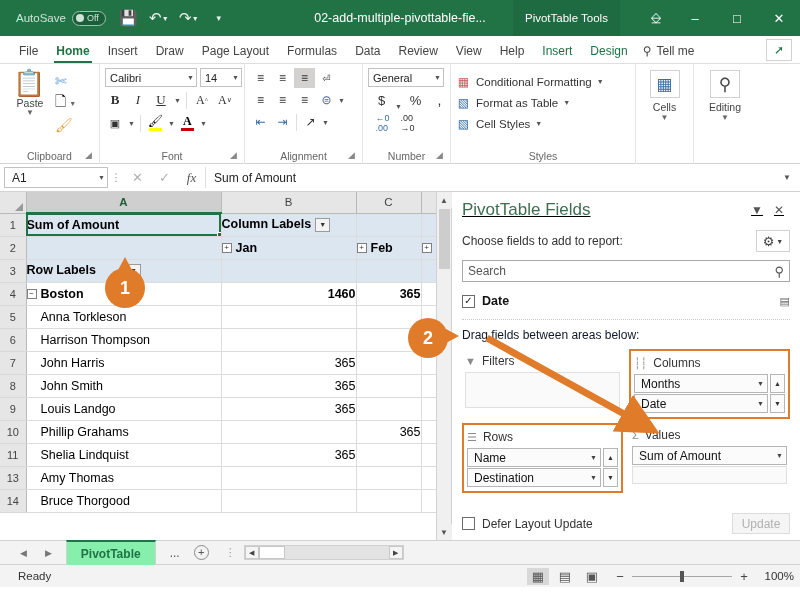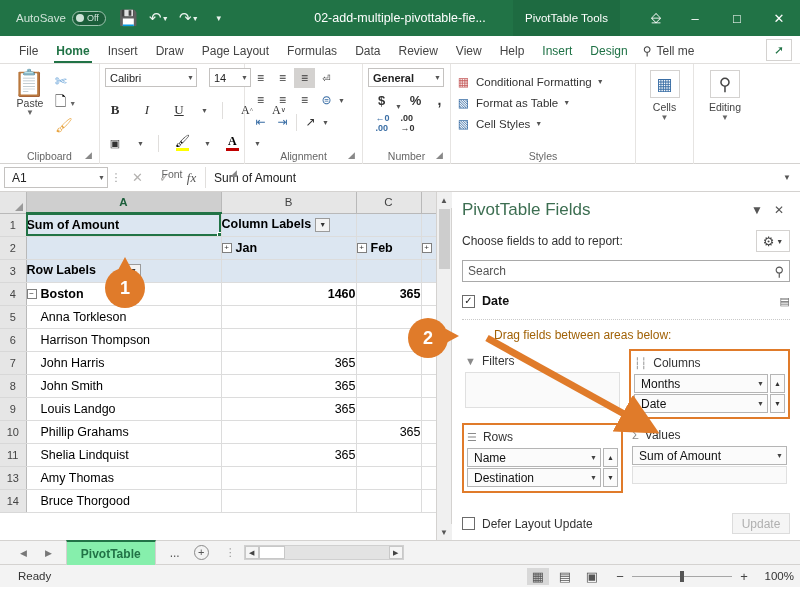--- a/index.html
+++ b/index.html
@@ -109,21 +109,21 @@
     align-items: center; padding-top: 2px;
   }
   .paste-icon { font-size: 26px; line-height: 26px; color: #c55a11; }
   .paste-lbl { font-size: 10.5px; color: #444; margin-top: 1px; }
   .paste-car { font-size: 8px; color: #666; line-height: 8px; }
   .clip-small { display: flex; flex-direction: column; gap: 2px; padding-top: 3px; }
   .cs-item { display: flex; align-items: center; font-size: 14px; height: 20px; }
   .cs-car { font-size: 7px; color: #666; margin-left: 3px; }
 
   
-  .fontrow { display: flex; align-items: center; gap: 12px; margin-bottom: 13px; }
+  .fontrow { display: flex; align-items: center; gap: 3px; margin-bottom: 3px; }
   .combo {
     height: 19px; border: 1px solid #c4c2c0; background: #fff;
     display: flex; align-items: center; padding: 0 2px 0 4px;
     font-size: 11px; color: #222;
   }
   .combo .cv { flex: 1; white-space: nowrap; overflow: hidden; }
   .combo .ca { font-size: 7px; color: #555; padding-left: 4px; }
   .fbtn {
     width: 20px; height: 20px; display: flex;
     align-items: center; justify-content: center;
@@ -144,21 +144,21 @@
   
   .alrow { display: flex; align-items: center; gap: 1px; margin-bottom: 2px; }
   .abtn {
     width: 21px; height: 20px; display: flex;
     align-items: center; justify-content: center;
     font-size: 12px; color: #333;
   }
   .abtn.sel { background: #d4d2d0; }
 
   
-  .numrow { display: flex; align-items: flex-end; gap: 2px; margin-bottom: 3px; font-weight: bold; }
+  .numrow { display: flex; align-items: flex-end; gap: 2px; margin-bottom: 3px; }
 
   
   .stylerow {
     display: flex; align-items: center; gap: 5px;
     height: 21px; font-size: 11.5px; color: #333;
   }
   .sq {
     width: 15px; height: 14px; display: flex;
     align-items: center; justify-content: center; font-size: 12px;
   }
@@ -284,21 +284,21 @@
     font-size: 8px; color: #555; background: #f0f0f0;
   }
   .sc-thumb { width: 11px; height: 60px; background: #cdcdcd; margin: 1px 0; }
   .sc-track { flex: 1; }
 
   
   .panel {
     flex: 1; background: #fff; position: relative;
     padding: 8px 10px 0 10px;
   }
-  .panel-head { display: flex; align-items: flex-start; }
+  .panel-head { display: flex; align-items: flex-start; text-decoration: underline; }
   .panel-title {
     flex: 1; font-size: 17px; color: #3c6e51; font-weight: normal;
   }
   .panel-btn {
     width: 22px; height: 20px; display: flex;
     align-items: center; justify-content: center;
     color: #555; font-size: 12px;
   }
   .choose-row {
     display: flex; align-items: center; margin-top: 10px;
@@ -323,21 +323,21 @@
     width: 13px; height: 13px; border: 1px solid #6b6b6b;
     background: #fff; display: flex; align-items: center;
     justify-content: center; font-size: 10px; color: #1a1a1a;
     line-height: 10px;
   }
   .field-name { font-size: 12.5px; color: #111; font-weight: bold; flex: 1; }
   .field-icon { font-size: 11px; color: #666; }
   .dotted-sep {
     margin-top: 8px; border-top: 1px dotted #c9c9c9;
   }
-  .drag-lbl { margin-top: 8px; font-size: 12px; color: #a16207; margin-left: 32px; }
+  .drag-lbl { margin-top: 8px; font-size: 12px; color: #0f172a; }
 
   .areas {
     margin-top: 7px; display: grid;
     grid-template-columns: 1fr 1fr; gap: 4px 6px;
   }
   .area { position: relative; padding: 3px; }
   .area.hl { border: 2px solid #e07b2a; }
   .area-head {
     display: flex; align-items: center; gap: 6px;
     height: 18px; font-size: 12px; color: #333;

